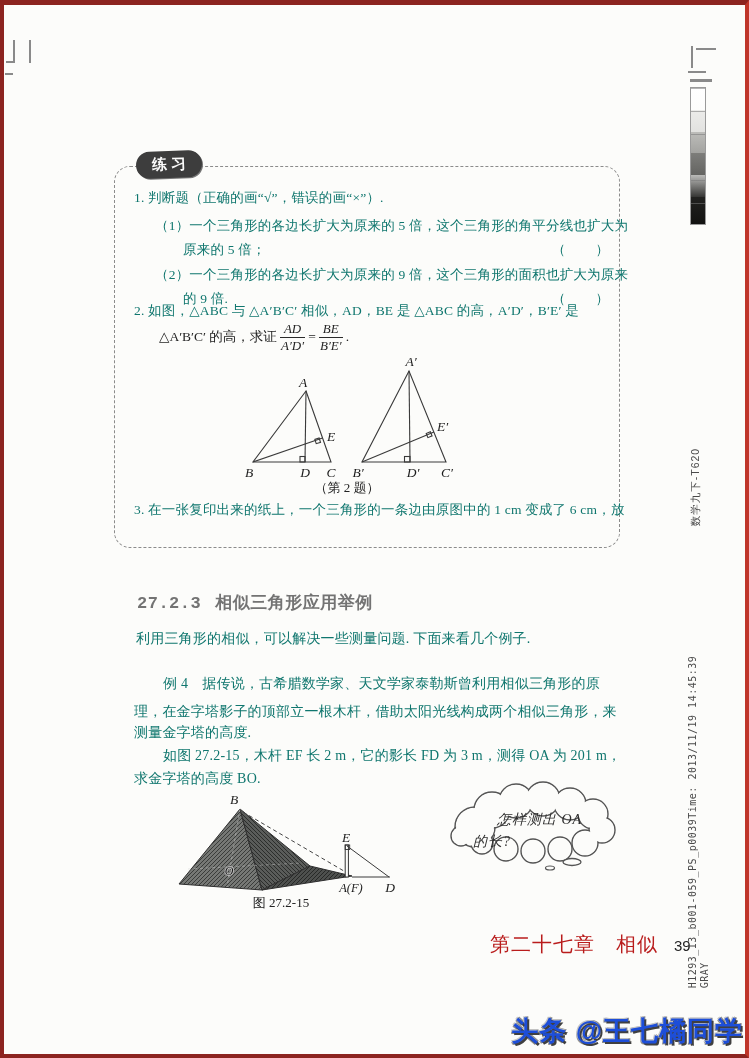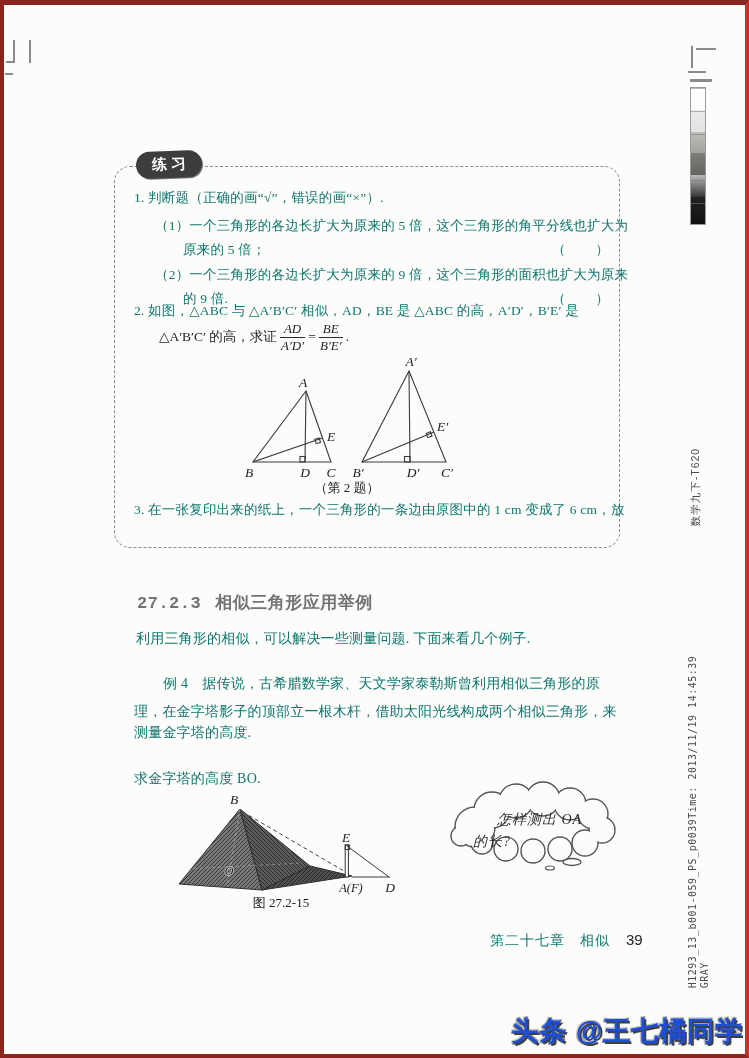--- a/index.html
+++ b/index.html
@@ -52,21 +52,21 @@
   .paren { position:absolute; left:552px; font-size:13.5px; letter-spacing:1px; }
   .fig-label { font-style:italic; font-size:13.5px; fill:#1c1c1c;
     font-family:"Liberation Serif","DejaVu Serif",serif; }
   .fig-caption { font-size:13px; fill:#222; font-style:normal;
     font-family:"Liberation Serif","DejaVu Serif",serif; }
   .vtext {
     position:absolute; white-space:pre; color:#4a4a4a;
     font-family:"DejaVu Sans Mono","Liberation Mono",monospace;
   }
   .footer { position:absolute; left:490px; top:931px; display:flex; align-items:baseline; }
-  .footer .chap { font-size:14px; letter-spacing:1px; color:#0f766e; }
+  .footer .chap { font-size:20px; letter-spacing:1px; color:#b91c1c; }
   .footer .pnum { font-size:15px; font-weight:normal; margin-left:16px;
     font-family:"Liberation Sans","DejaVu Sans",sans-serif; }
   .watermark {
     position:absolute; right:6px; top:1013px; z-index:60;
     font-family:"Liberation Sans","DejaVu Sans",sans-serif;
     font-weight:bold; font-size:27px; letter-spacing:1px; color:#1d4ed8;
     text-shadow:2px 2px 0 #404040,-1px -1px 0 #c6c6c6,1px -1px 0 #8e8e8e,
       -1px 1px 0 #8e8e8e,0 0 1px #707070;
   }
   .bubble-text { font-size:14px; font-style:italic; fill:#2e2e2e;
@@ -142,20 +142,21 @@
 
   <div class="t" style="left:134px;top:501px">3. 在一张复印出来的纸上，一个三角形的一条边由原图中的 1 cm 变成了 6 cm，放</div>
 
   <div class="heading">
     <span class="num">27.2.3</span><span>相似三角形应用举例</span>
   </div>
   <div class="t body-t" style="left:136px;top:630px">利用三角形的相似，可以解决一些测量问题. 下面来看几个例子.</div>
   <div class="t body-t" style="left:163px;top:675px">例 4　据传说，古希腊数学家、天文学家泰勒斯曾利用相似三角形的原</div>
   <div class="t body-t" style="left:134px;top:703px">理，在金字塔影子的顶部立一根木杆，借助太阳光线构成两个相似三角形，来</div>
   <div class="t body-t" style="left:134px;top:724px">测量金字塔的高度.</div>
+  <div class="t body-t" style="left:163px;top:747px">如图 27.2-15，木杆 EF 长 2 m，它的影长 FD 为 3 m，测得 OA 为 201 m，</div>
   <div class="t body-t" style="left:134px;top:770px">求金字塔的高度 BO.</div>
 
   <svg style="position:absolute;left:140px;top:790px" width="345" height="122" viewBox="140 790 345 122">
     <defs>
       <pattern id="hatchL" width="4" height="4" patternUnits="userSpaceOnUse">
         <rect width="4" height="4" fill="#767875"></rect>
         <path d="M0,4 L4,0" stroke="#3a3c3a" stroke-width="1"></path>
       </pattern>
       <pattern id="hatchD" width="4" height="4" patternUnits="userSpaceOnUse">
         <rect width="4" height="4" fill="#5a5c5a"></rect>

